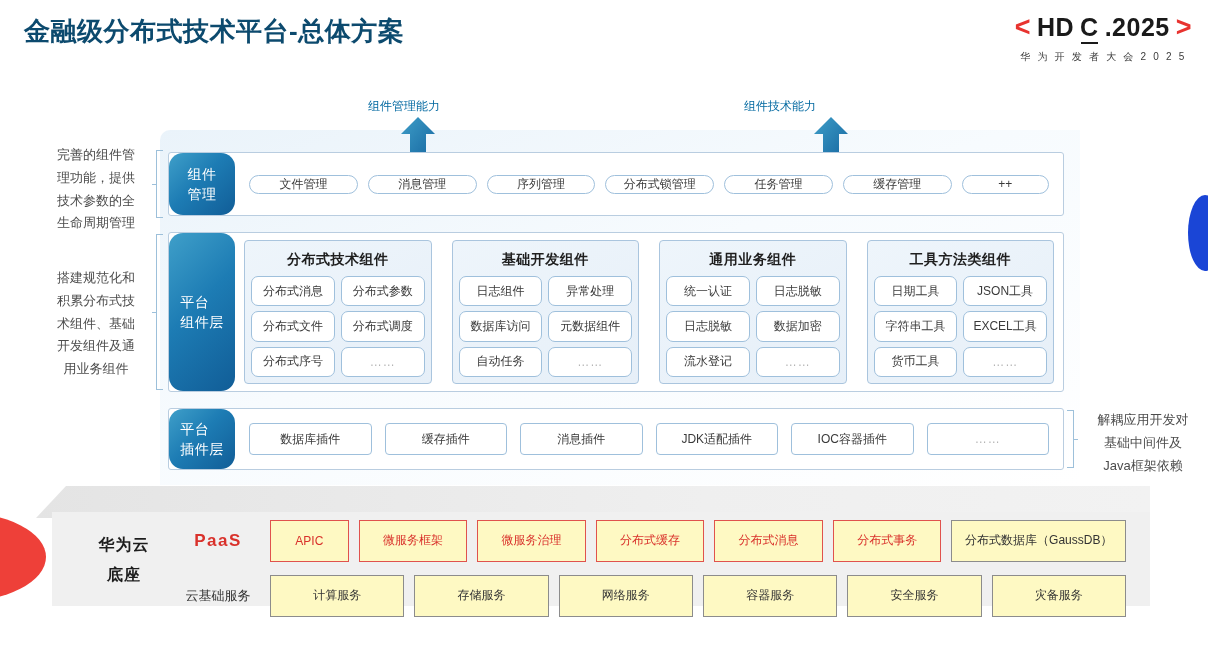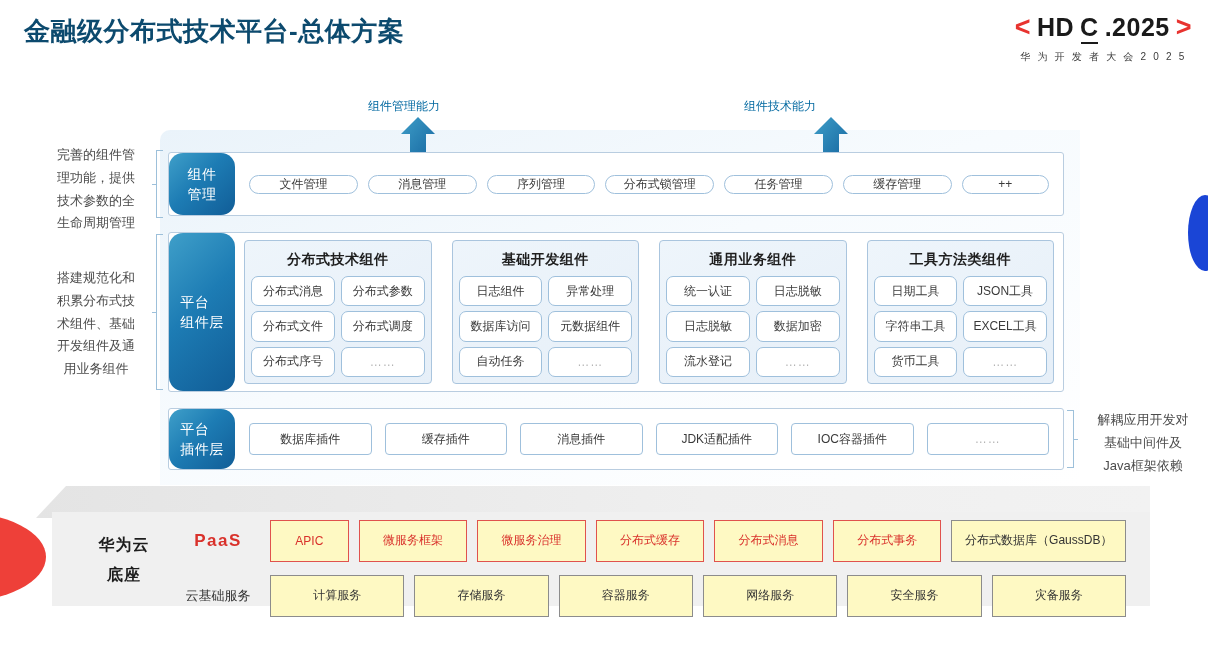--- a/index.html
+++ b/index.html
@@ -309,21 +309,21 @@
           <div class="bchip red" style="flex: 1 1 0%;">分布式消息</div>
           <div class="bchip red" style="flex: 1 1 0%;">分布式事务</div>
           <div class="bchip gray" style="flex: 1.62 1 0%;">分布式数据库（GaussDB）</div>
         </div>
     </div>
     <div class="base-row">
       <div class="base-rowlabel cloud">云基础服务</div>
       <div style="flex:1; display:flex; gap:10px; align-items:center;" id="cloud-items">
           <div class="bchip gray" style="flex: 1 1 0%;">计算服务</div>
           <div class="bchip gray" style="flex: 1 1 0%;">存储服务</div>
+          <div class="bchip gray" style="flex: 1 1 0%;">网络服务</div>
           <div class="bchip gray" style="flex: 1 1 0%;">容器服务</div>
-          <div class="bchip gray" style="flex: 1 1 0%;">网络服务</div>
           <div class="bchip gray" style="flex: 1 1 0%;">安全服务</div>
           <div class="bchip gray" style="flex: 1 1 0%;">灾备服务</div>
         </div>
     </div>
   </div>
 
 </div>
 
 </body></html>

